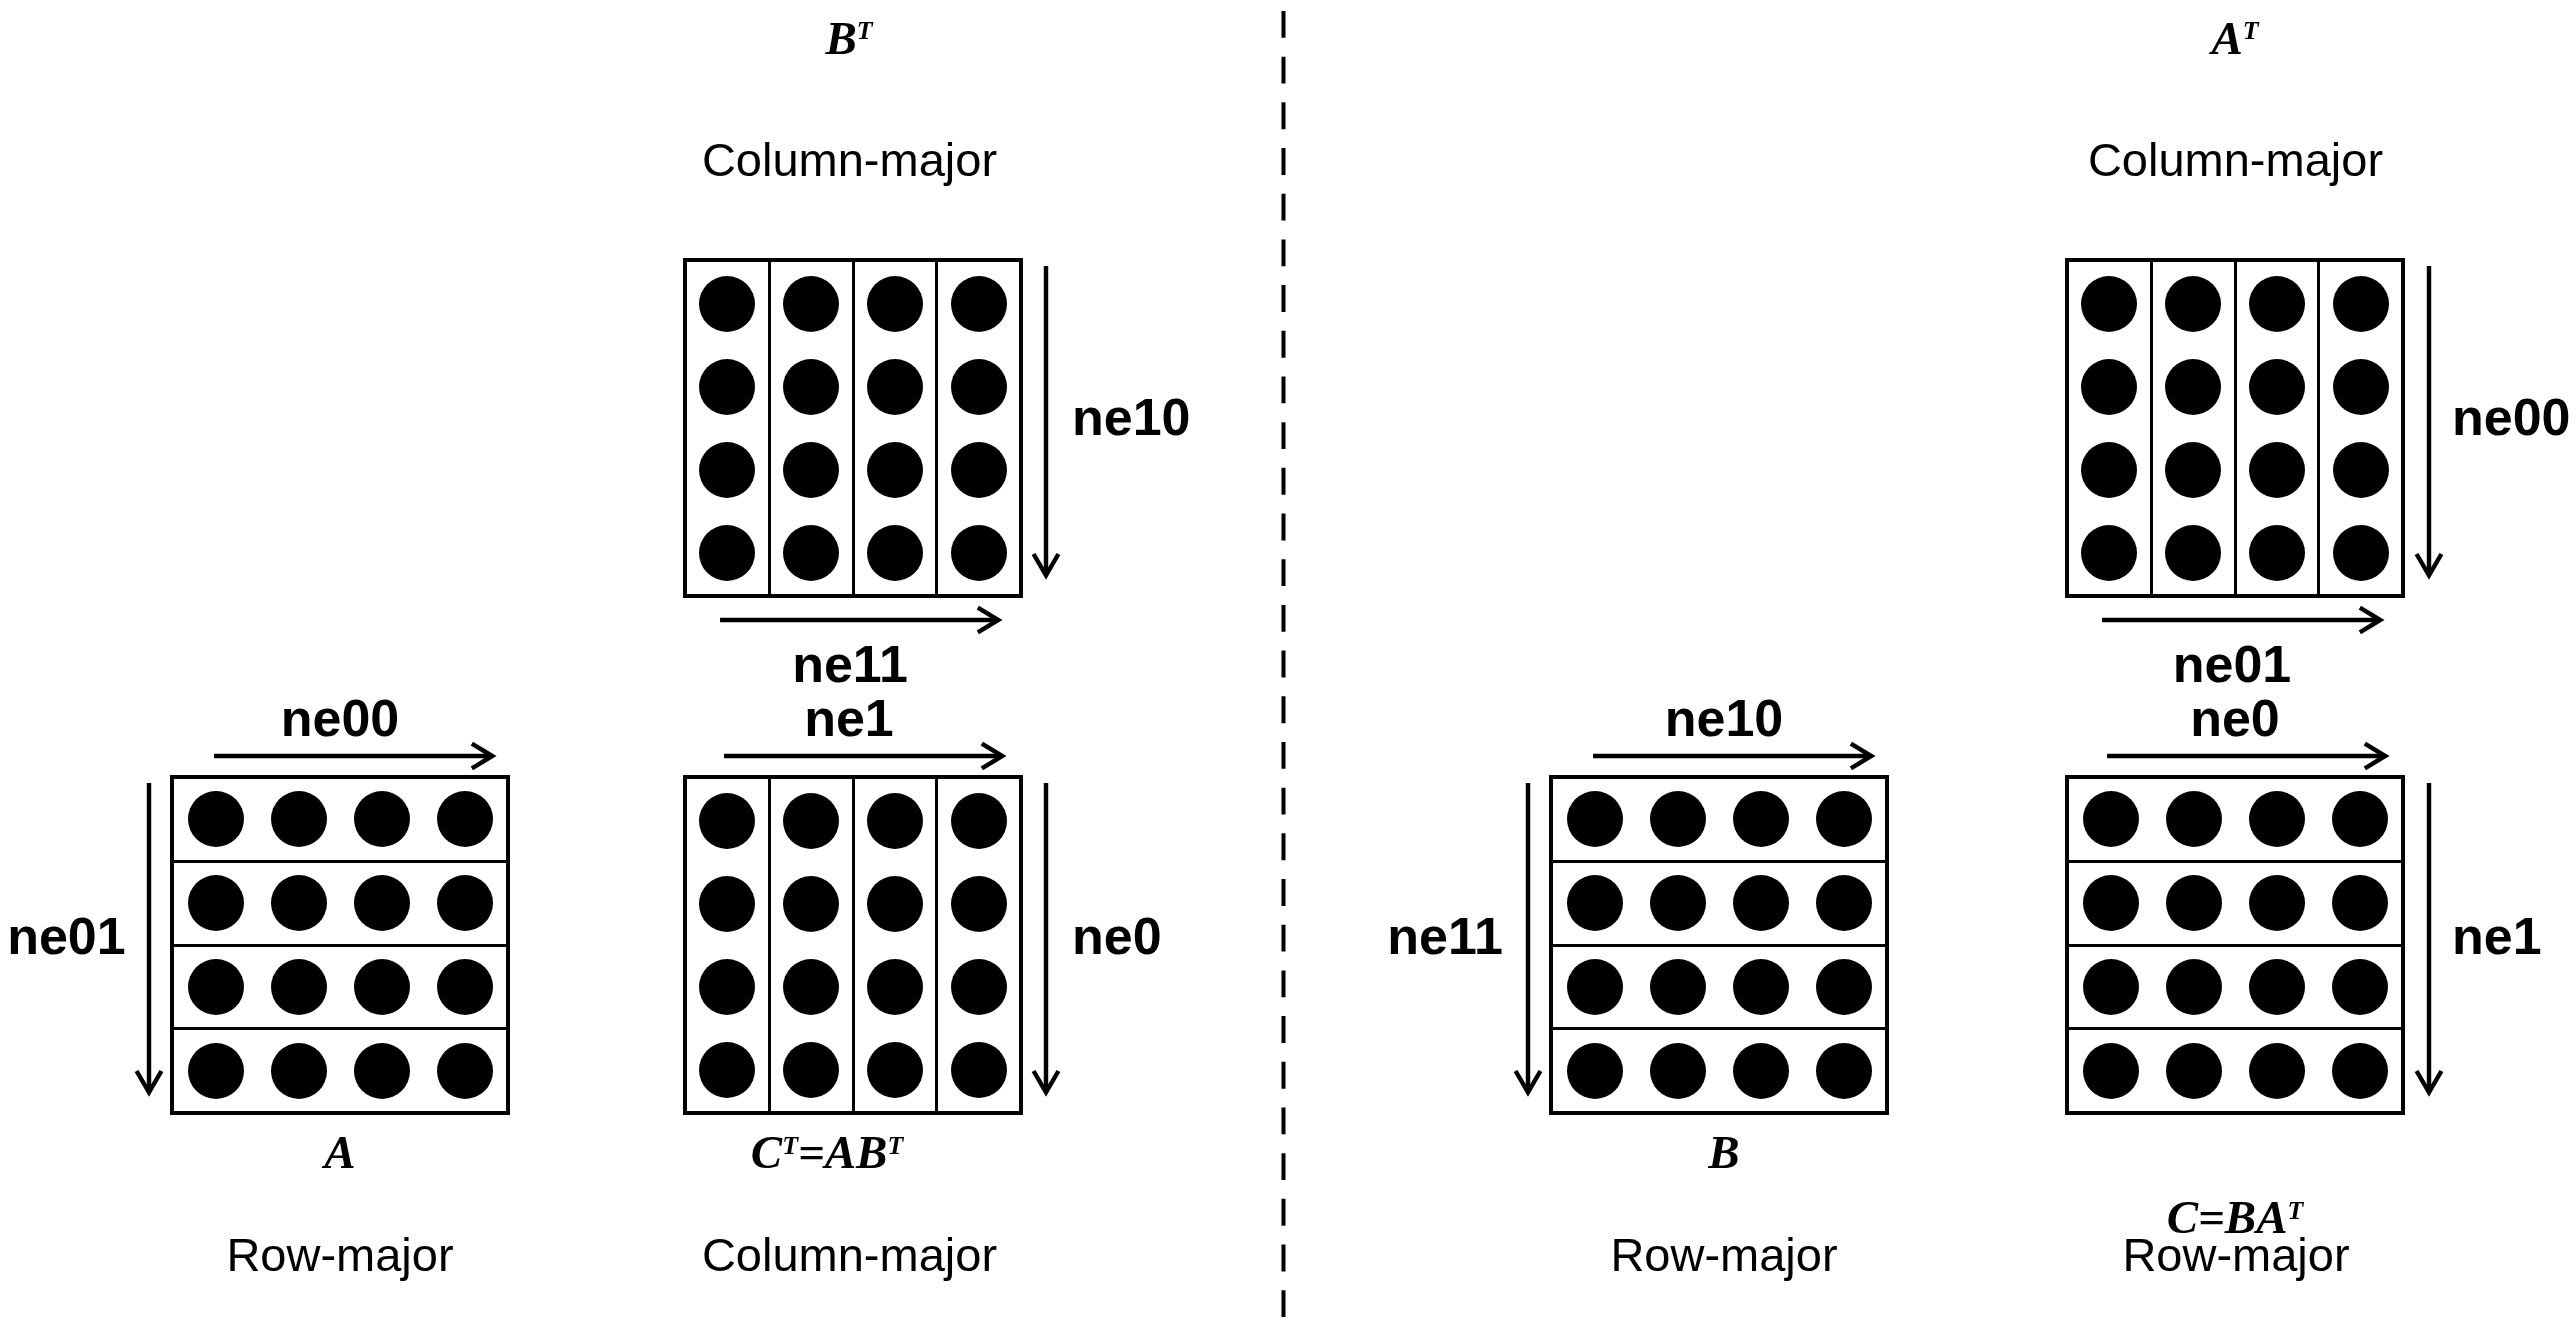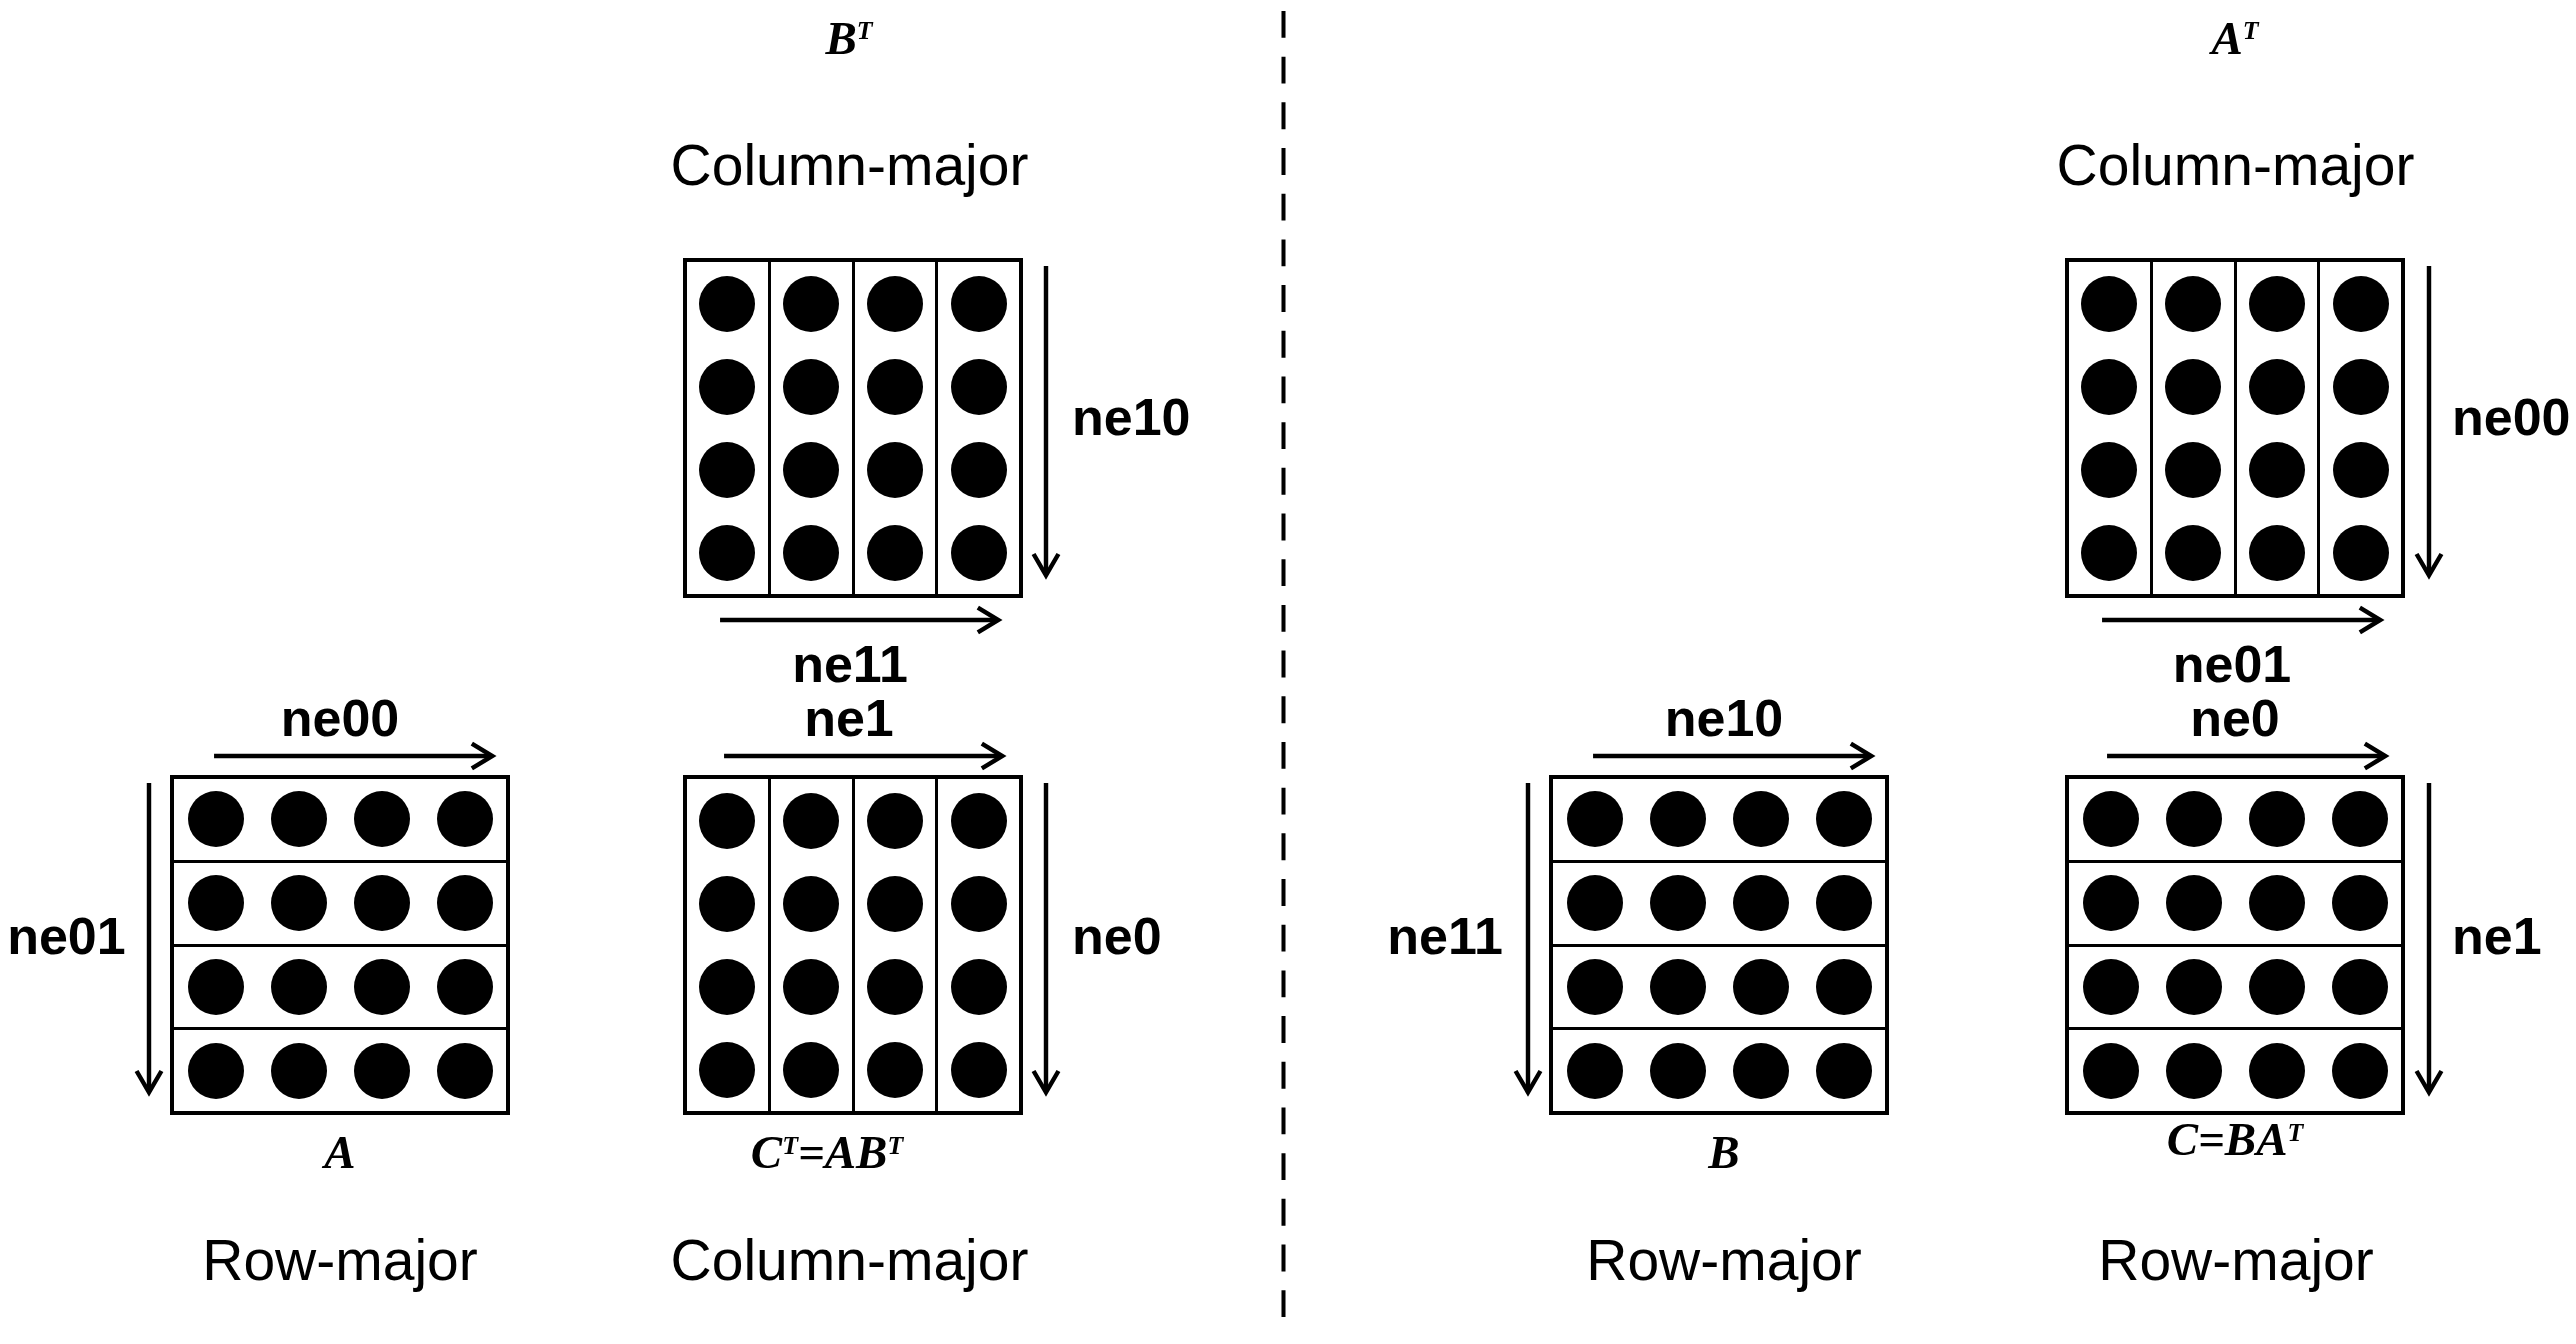--- a/index.html
+++ b/index.html
@@ -36,21 +36,21 @@
     font-weight: bold;
     font-size: 47px;
     line-height: 1.1;
     text-align: center;
     white-space: nowrap;
   }
   .math-title sup { font-size: 55%; vertical-align: baseline; position: relative; top: -0.55em; }
   .storage-label {
     position: absolute;
     font-family: "Liberation Sans", sans-serif;
-    font-size: 57px;
+    font-size: 47px;
     line-height: 1.1;
     text-align: center;
     white-space: nowrap;
   }
   .ne-label {
     position: absolute;
     font-family: "Liberation Sans", sans-serif;
     font-weight: bold;
     font-size: 52px;
     line-height: 1.0;
@@ -310,21 +310,21 @@
           <div class="dot"></div>
           <div class="dot"></div>
           <div class="dot"></div>
         </div>
       </div>
     <div class="arrow arrow-v" style="left:2413px; top:780px;"><svg width="32" height="318" viewBox="0 0 36 355">
           <line x1="18" y1="2" x2="18" y2="349" stroke="#000" stroke-width="5"></line>
           <polyline points="4,326 18,350 32,326" fill="none" stroke="#000" stroke-width="5"></polyline>
         </svg></div>
     <div class="ne-label" style="left:2452px; top:910px;">ne1</div>
-    <div class="math-title" style="left:2038px; top:1114px; width:394px;">
+    <div class="math-title" style="left:2038px; top:1192px; width:394px;">
       <span>C=BA</span><sup>T</sup><span></span><sup></sup>
     </div>
     <div class="storage-label" style="left:2012px; top:1229px; width:448px;">Row-major</div>
 
   </section>
 
 </div>
 
 
 </body></html>

